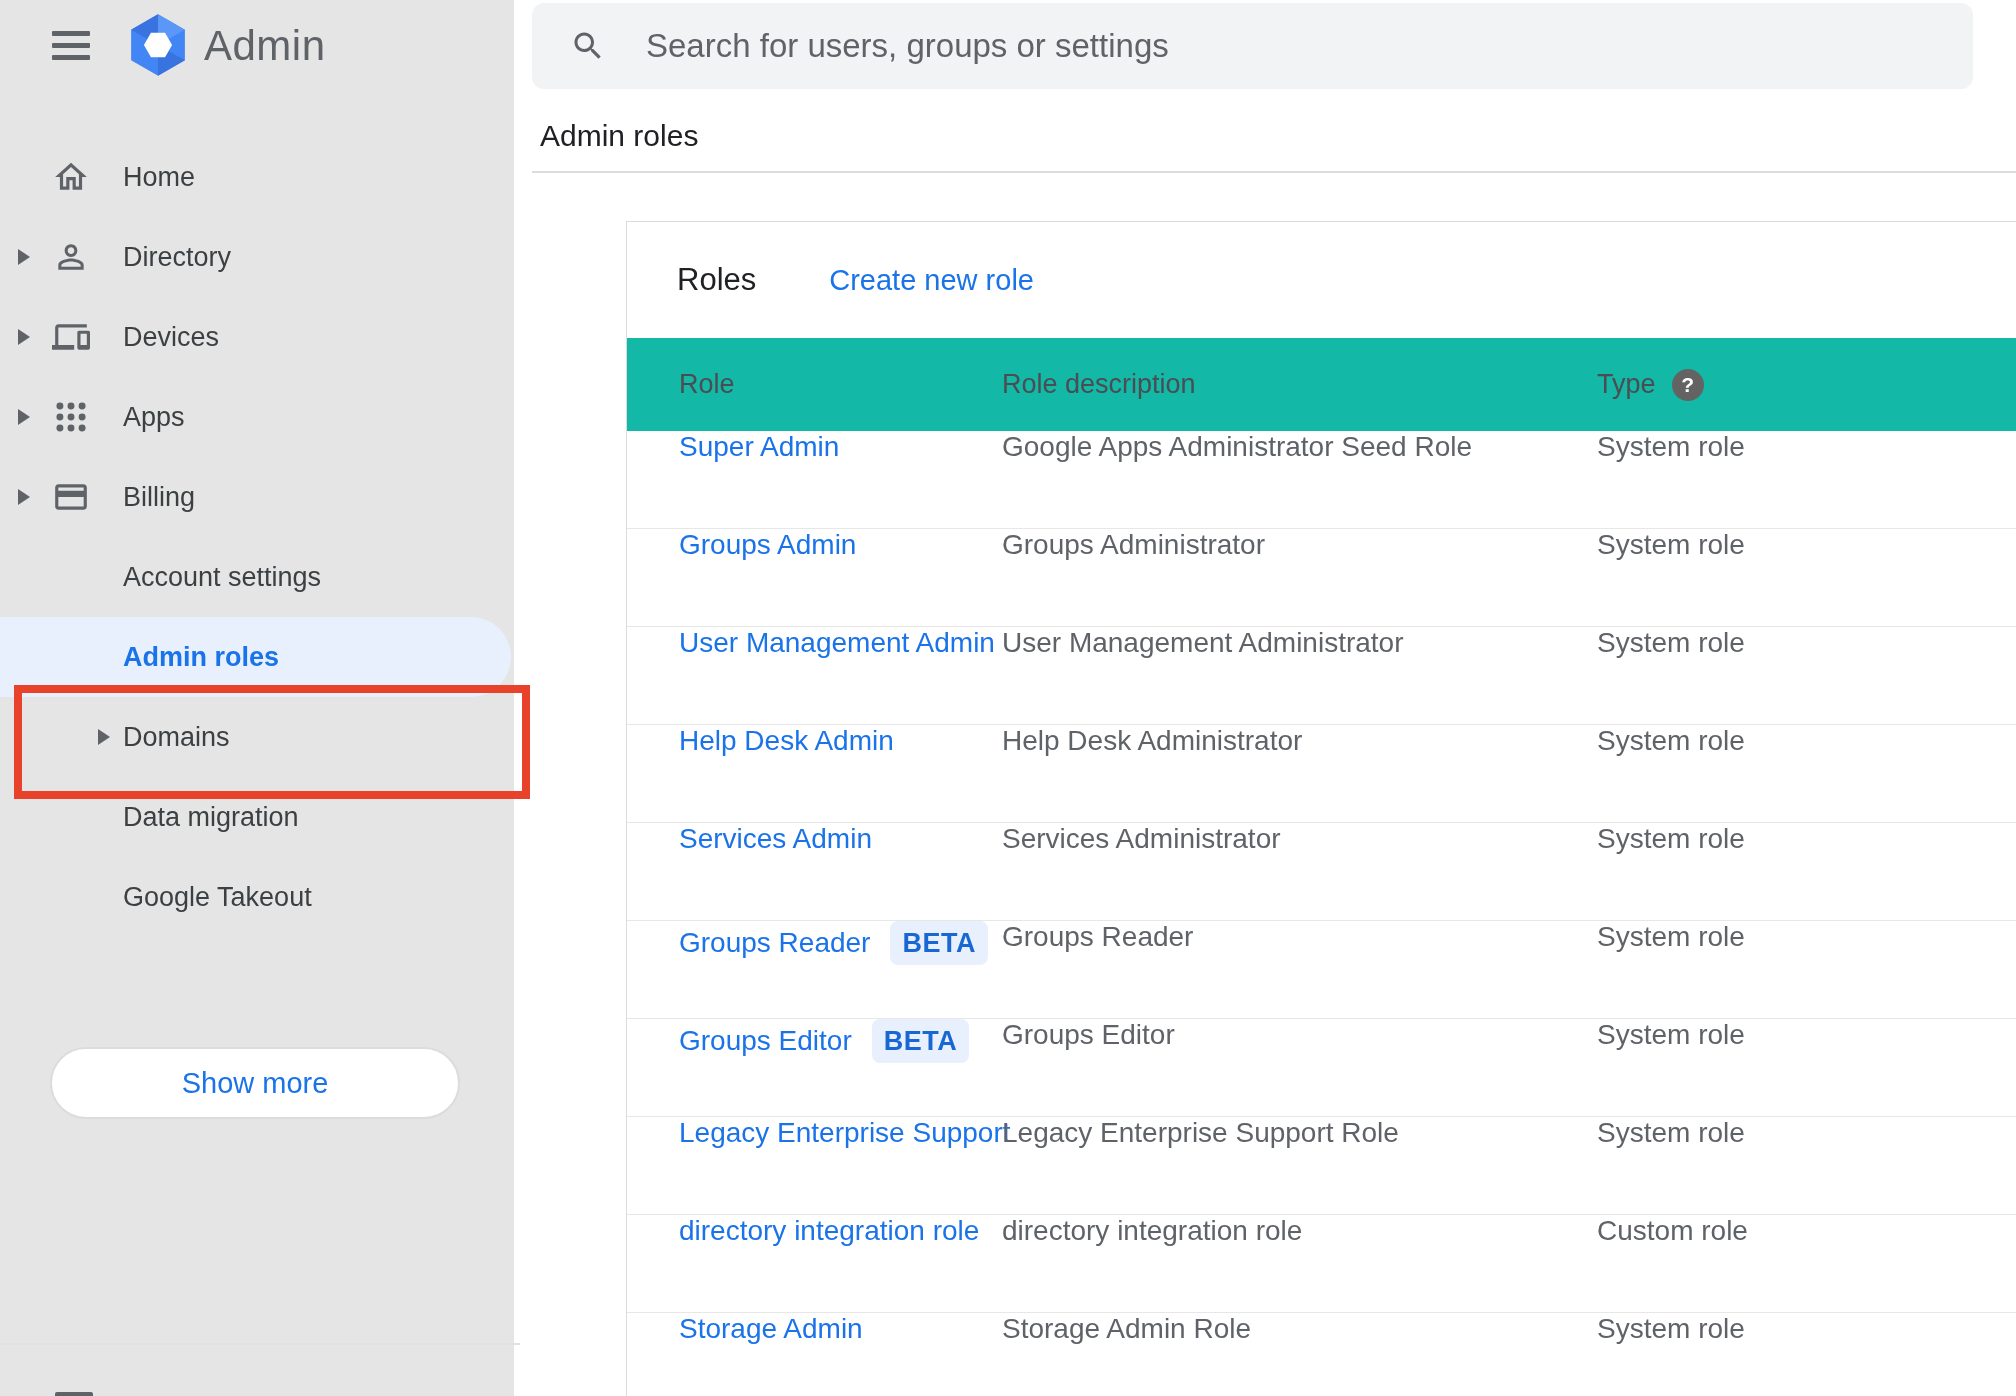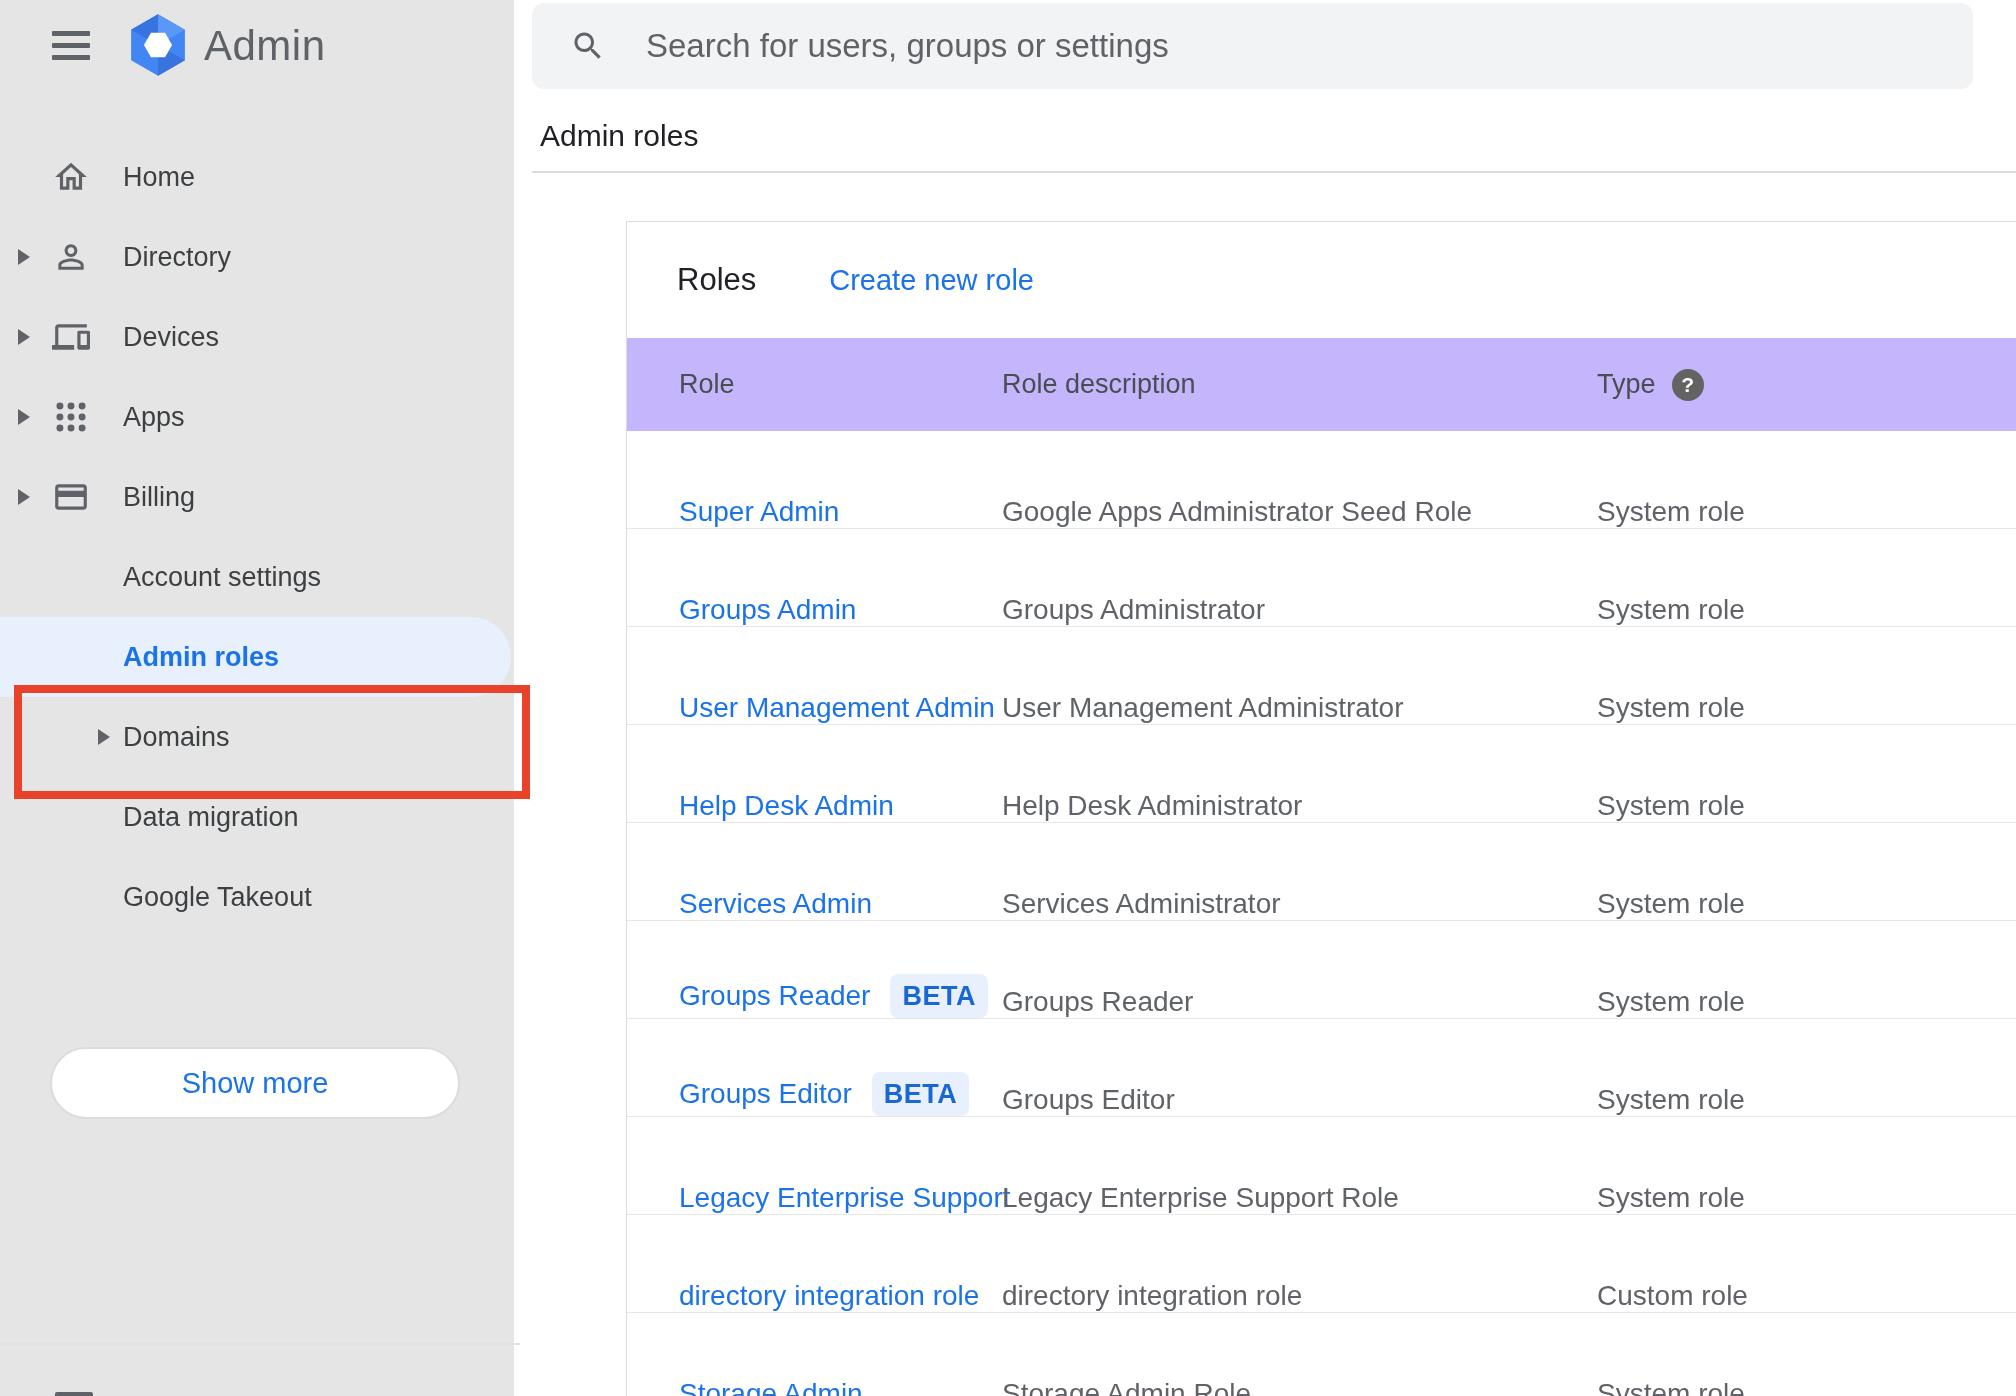--- a/index.html
+++ b/index.html
@@ -42,28 +42,28 @@
 
   .breadcrumb { position:absolute; left:540px; top:119px; font-size:30px; color:#202124; }
   .main-divider { position:absolute; left:532px; top:171px; width:1484px; height:2px; background:#dadce0; }
 
   
   .card { position:absolute; left:626px; top:221px; width:1390px; height:1175px; border-left:1px solid #dadce0; border-top:1px solid #dadce0; background:#fff; overflow:hidden; }
   .card-header { height:116px; display:flex; align-items:center; }
   .card-title { margin-left:50px; font-size:31px; font-weight:500; color:#202124; }
   .create-link { margin-left:73px; font-size:29px; color:#1a73e8; text-decoration:none; cursor:pointer; }
 
-  .thead { height:93px; background:#c4b5fd; display:flex; align-items:center; font-size:27px; color:#4a4d51; }
+  .thead { height:93px; background:#14b8a6; display:flex; align-items:center; font-size:27px; color:#4a4d51; }
   .cell { white-space:nowrap; }
   .cell-role { width:375px; padding-left:52px; flex:0 0 auto; }
   .cell-desc { width:595px; flex:0 0 auto; }
   .cell-type { flex:1 1 auto; display:flex; align-items:center; }
   .help-circle { display:inline-flex; align-items:center; justify-content:center; margin-left:16px; width:32px; height:32px; border-radius:50%; background:#636363; color:#fff; font-size:21px; font-weight:bold; cursor:pointer; }
 
-  .trow { height:98px; display:flex; align-items:flex-end; border-bottom:1px solid #e7e7e7; font-size:28px; }
+  .trow { height:98px; display:flex; align-items:flex-start; border-bottom:1px solid #e7e7e7; font-size:28px; }
   .cell-role { display:flex; align-items:center; }
   .role-link { color:#1a73e8; text-decoration:none; cursor:pointer; white-space:nowrap; }
   .beta-badge { margin-left:20px; padding:7px 12px 6px; background:#e8f0fe; color:#1967d2; font-size:27px; font-weight:bold; border-radius:8px; letter-spacing:0.5px; }
   .trow .cell-desc, .trow .cell-type { color:#5f6368; }
 </style>
 </head>
 <body>
 
 <div class="app">
 

